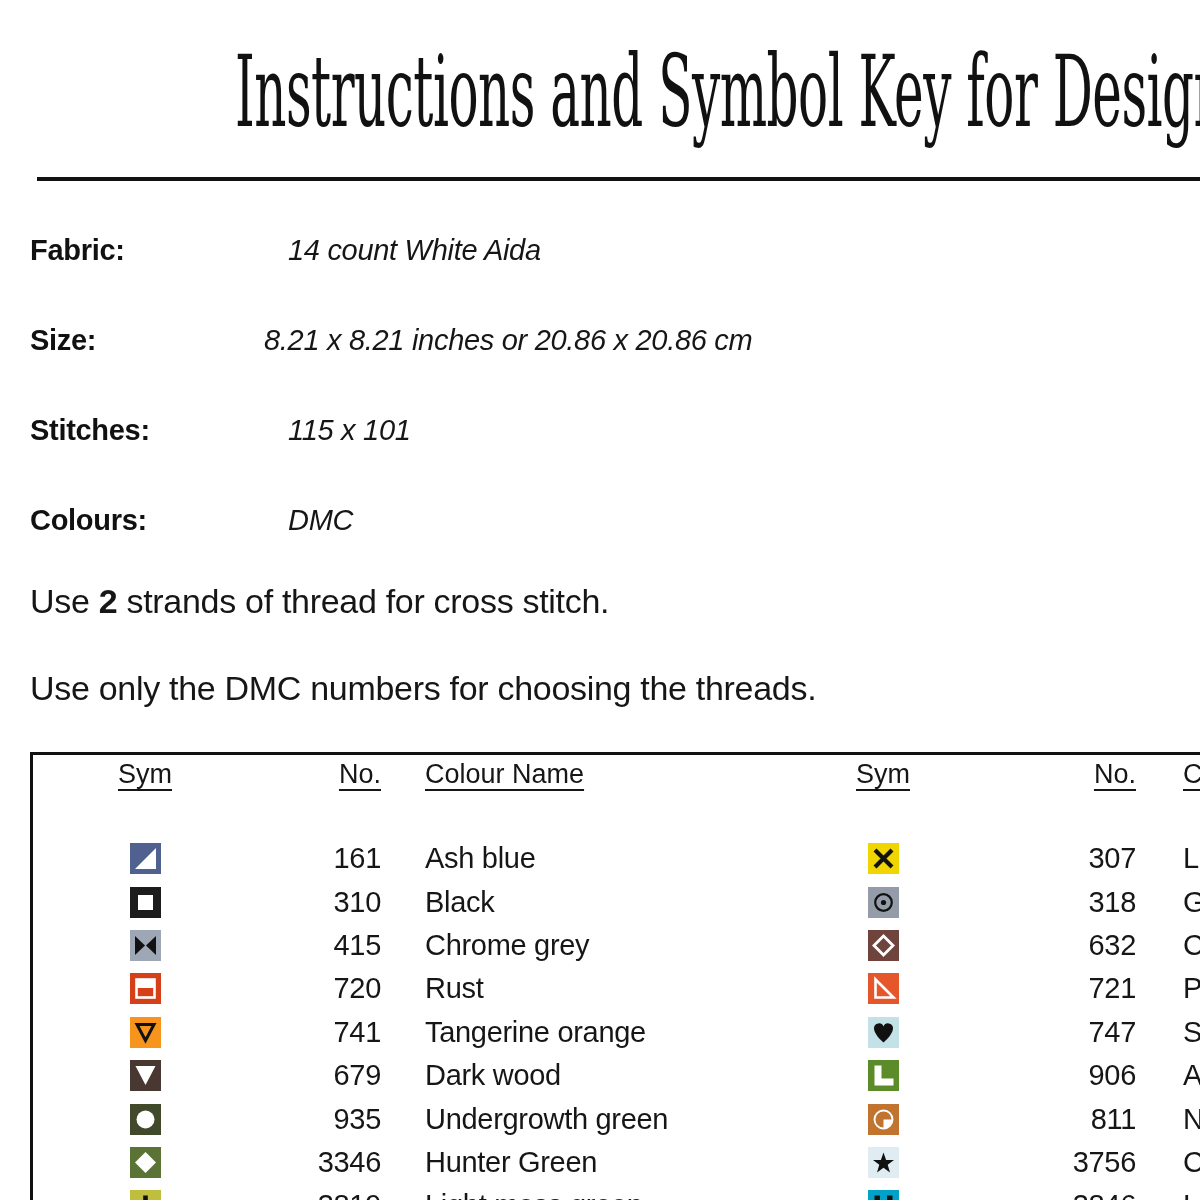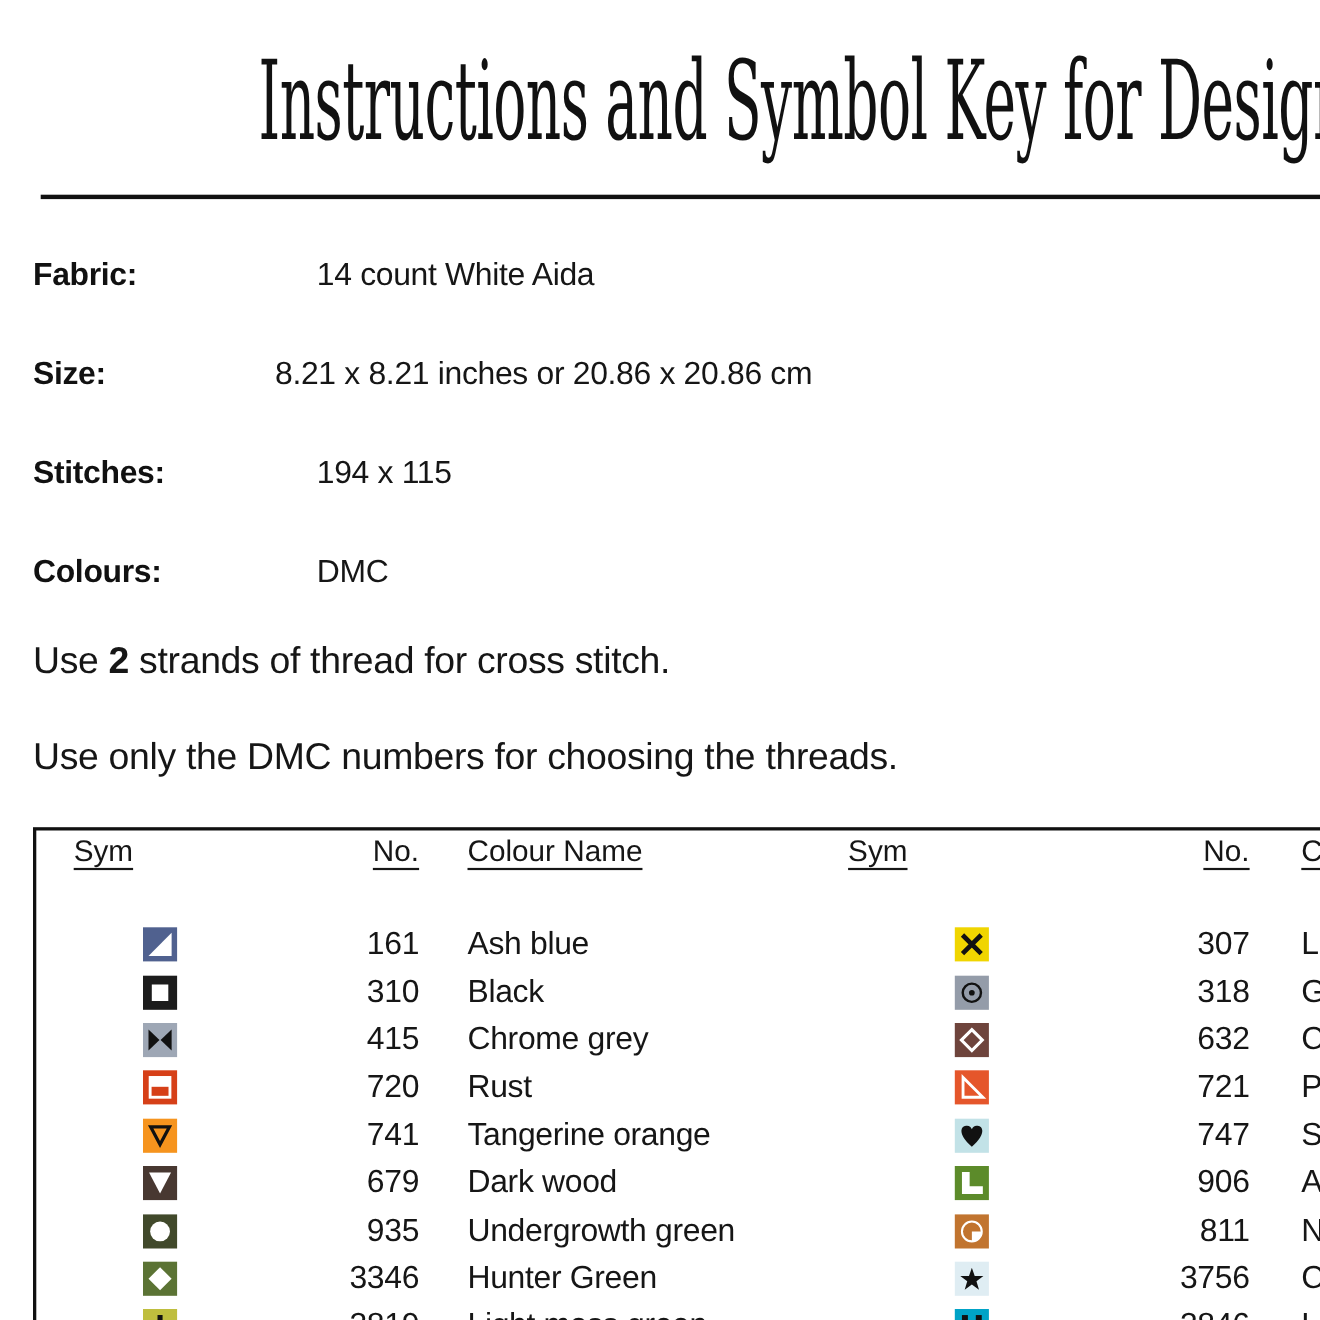--- a/index.html
+++ b/index.html
@@ -16,22 +16,22 @@
     transform:scaleX(0.50); transform-origin:left top;
     letter-spacing:-1px; color:#111;
   }
   .rule {
     position:absolute; left:37px; top:177px; width:1163px; height:4px;
     background:#111; border:none;
   }
   .info { position:absolute; left:30px; top:234px; }
   .info-row { display:flex; margin-bottom:57px; font-size:29px; letter-spacing:-0.3px; }
   .info-label { font-weight:bold; width:220px; color:#111; }
-  .info-value { margin-left:38px; }
-  .info-row:nth-child(2) .info-value { margin-left:0; }
+  .info-value { margin-left:38px;font-style:italic; }
+  .info-row:nth-child(2) .info-value { margin-left:14px; }
   .note { position:absolute; left:30px; font-size:34px; letter-spacing:-0.3px; }
   .note b { font-weight:bold; }
   .note-1 { top:582px; }
   .note-2 { top:669px; }
   .key-table {
     position:absolute; left:30px; top:752px;
     width:1400px; height:700px;
     border:3px solid #111;
     padding-top:4px;
   }
@@ -41,21 +41,21 @@
     text-underline-offset:6px;
     text-decoration-thickness:2px;
   }
   .c { flex:none; }
   .c-sym-l { width:156px; padding-left:34px; display:flex; justify-content:center; }
   .c-no-l  { width:158px; text-align:right; }
   .c-name-l{ width:346px; padding-left:44px; }
   .c-sym-r { width:224px; display:flex; justify-content:center; }
   .c-no-r  { width:141px; text-align:right; }
   .c-name-r{ width:400px; padding-left:47px; }
-  .khead .c-sym-l, .khead .c-sym-r { display:flex; justify-content:flex-start; }
+  .khead .c-sym-l, .khead .c-sym-r { display:flex; justify-content:center; }
   .khead .hcell { display:inline-block; }
   .krow { display:flex; align-items:center; height:43.4px; font-size:29px; letter-spacing:-0.3px; }
   .sym { width:31px; height:31px; display:block; }
   .sym svg { display:block; width:31px; height:31px; }
 </style>
 </head>
 <body>
 
 <div class="page">
 
@@ -66,21 +66,21 @@
     <div class="info-row">
       <span class="info-label">Fabric:</span>
       <span class="info-value">14 count White Aida</span>
     </div>
     <div class="info-row">
       <span class="info-label">Size:</span>
       <span class="info-value">8.21 x 8.21 inches or 20.86 x 20.86 cm</span>
     </div>
     <div class="info-row">
       <span class="info-label">Stitches:</span>
-      <span class="info-value">194 x 115</span>
+      <span class="info-value">115 x 101</span>
     </div>
     <div class="info-row">
       <span class="info-label">Colours:</span>
       <span class="info-value">DMC</span>
     </div>
   </div>
 
   <p class="note note-1"><span>Use </span><b>2</b><span> strands of thread for cross stitch.</span></p>
   <p class="note note-2">Use only the DMC numbers for choosing the threads.</p>
 

